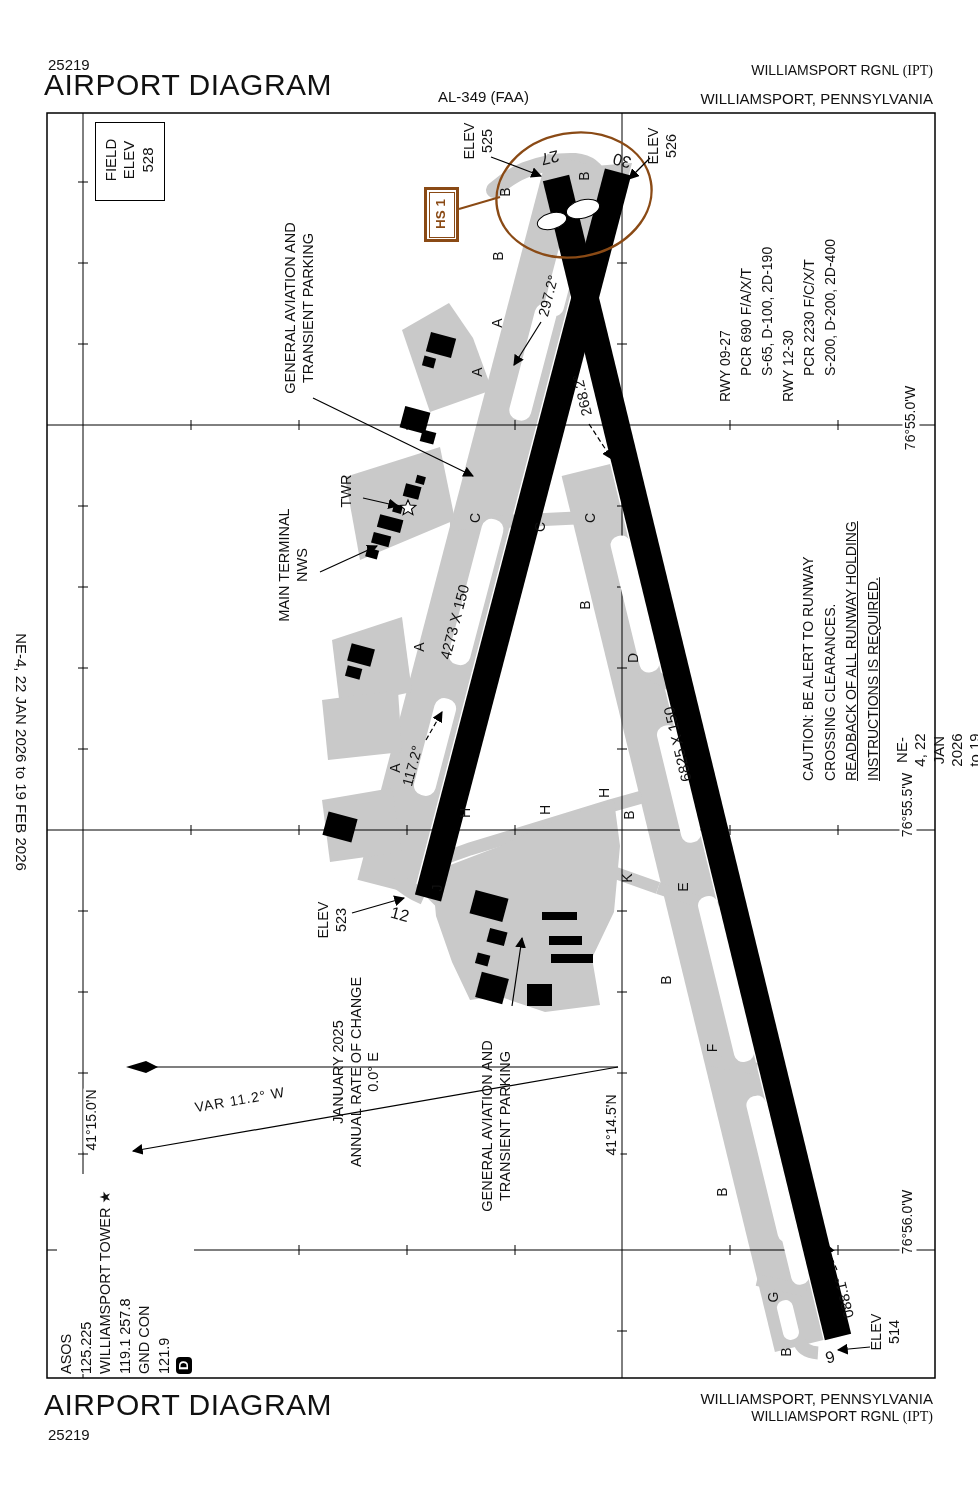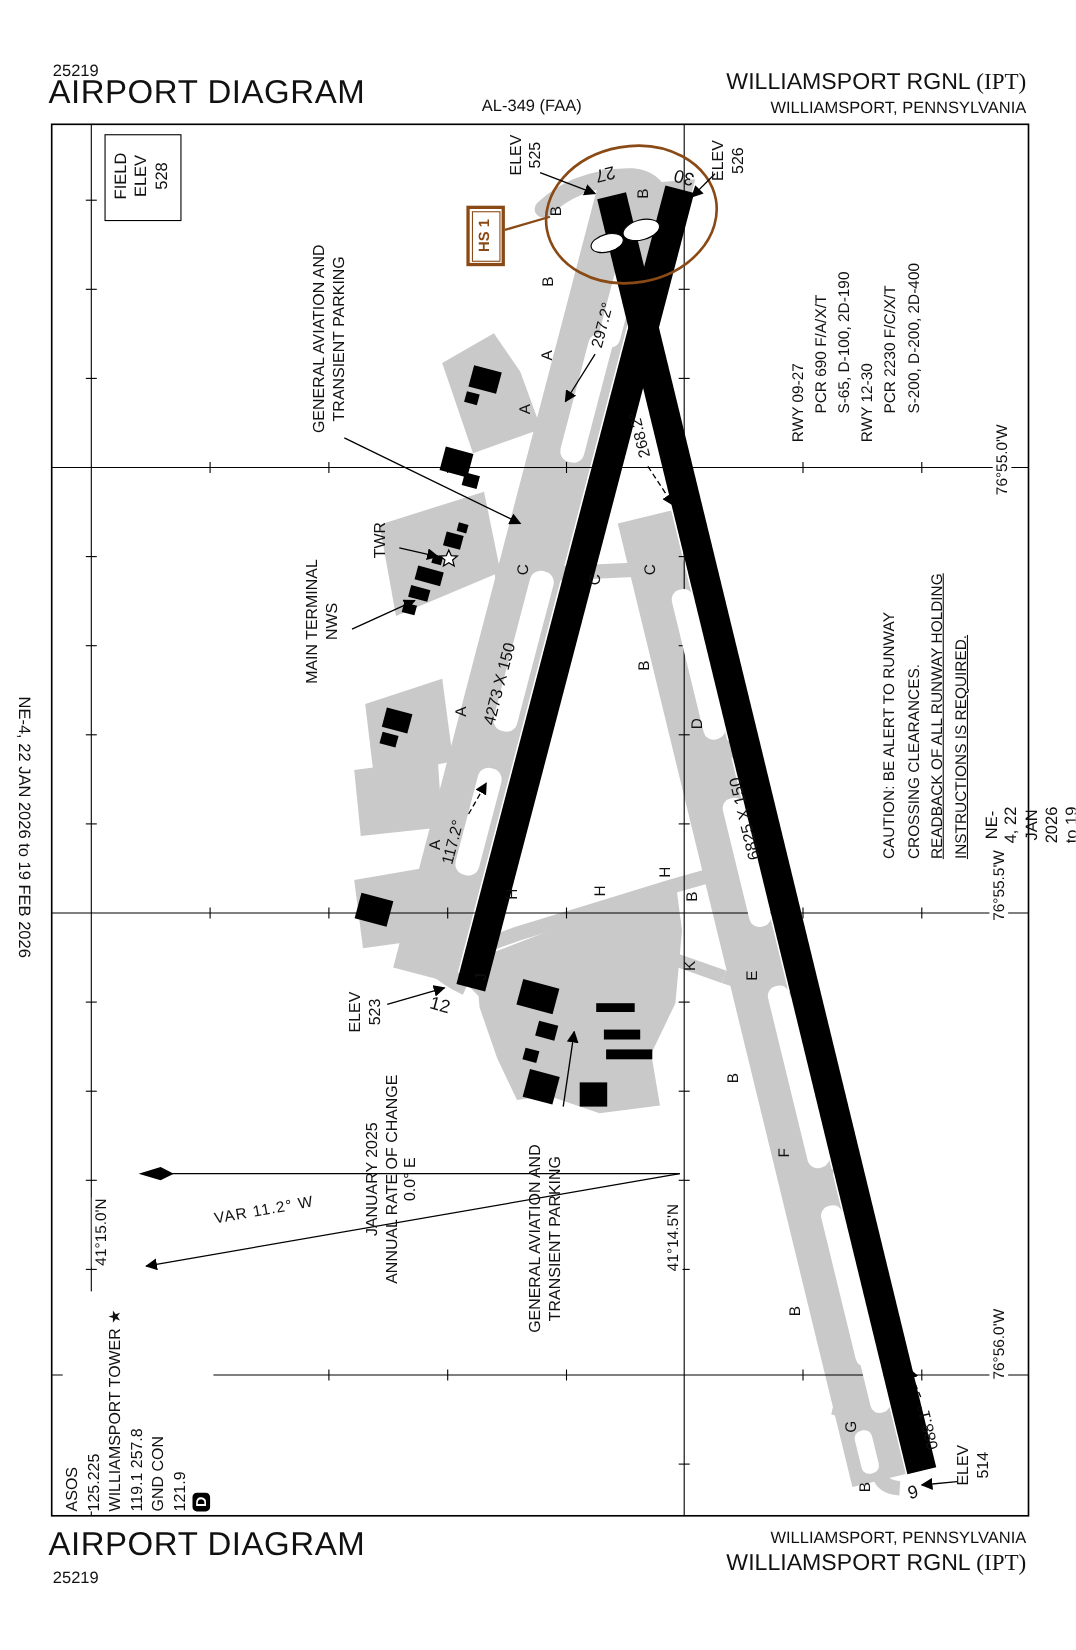--- a/index.html
+++ b/index.html
@@ -14,21 +14,21 @@
   .vblock div{white-space:pre;}
   #comm{left:57px;top:1374px;width:200px;font-size:14.5px;line-height:19.5px;}
   #rwydata{left:715px;top:402px;width:252px;font-size:14px;line-height:21px;}
   #caution{left:798px;top:781px;width:268px;font-size:14px;line-height:21.5px;}
   .ind{padding-left:26px;}
   .ul{text-decoration:underline;}
   .dsym{display:inline-block;background:#000;color:#fff;font-weight:bold;border-radius:4px;
         padding:0 4px;font-size:13px;line-height:16px;}
   .title{font-size:30px;letter-spacing:.5px;}
   .sm{font-size:15px;}
-  .apt{font-size:21px;}
+  .apt{font-size:14px;}
   .serif{font-family:"Liberation Serif",serif;}
   .twy{position:absolute;transform:translate(-50%,-50%) rotate(-90deg);font-size:14px;}
   .num{font-size:16.5px;}
   .brown{color:var(--brown,#8a4a15);}
   #hs1{position:absolute;left:424px;top:187px;width:35px;height:55px;border:3.5px solid var(--brown,#8a4a15);box-sizing:border-box;background:#fff;}
   #hs1 .inner{position:absolute;left:1.5px;top:1.5px;right:1.5px;bottom:1.5px;border:1.2px solid var(--brown,#8a4a15);}
   .pav{stroke:var(--gray,#c9c9c9);fill:none;}
   .pavf{fill:var(--gray,#c9c9c9);stroke:none;}
   .gline{stroke:#000;stroke-width:1;}
   .tick{stroke:#000;stroke-width:1;}

